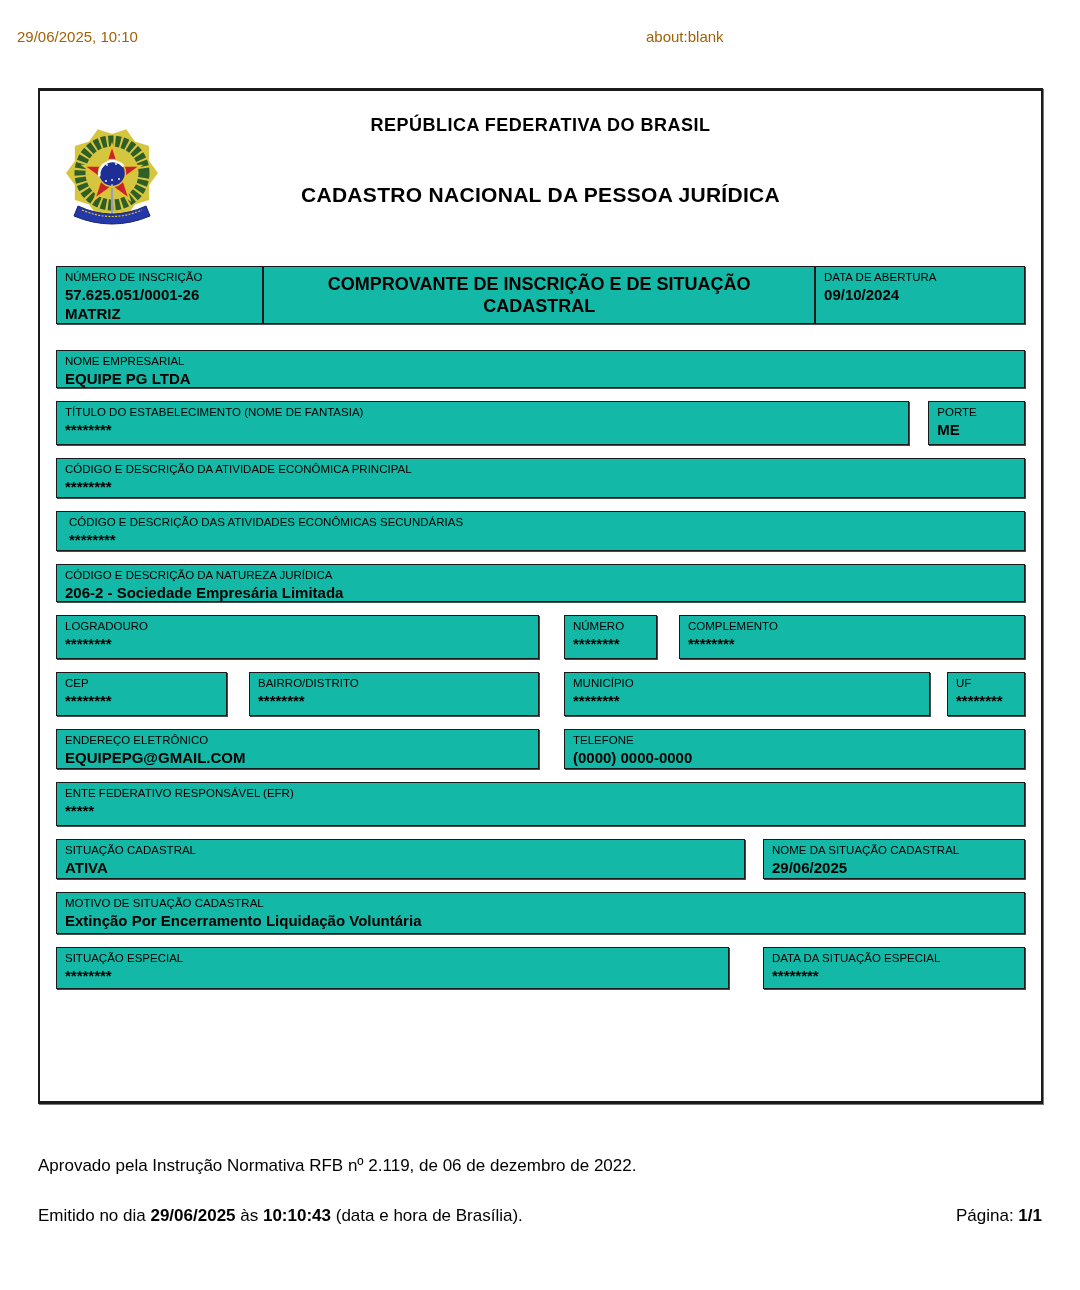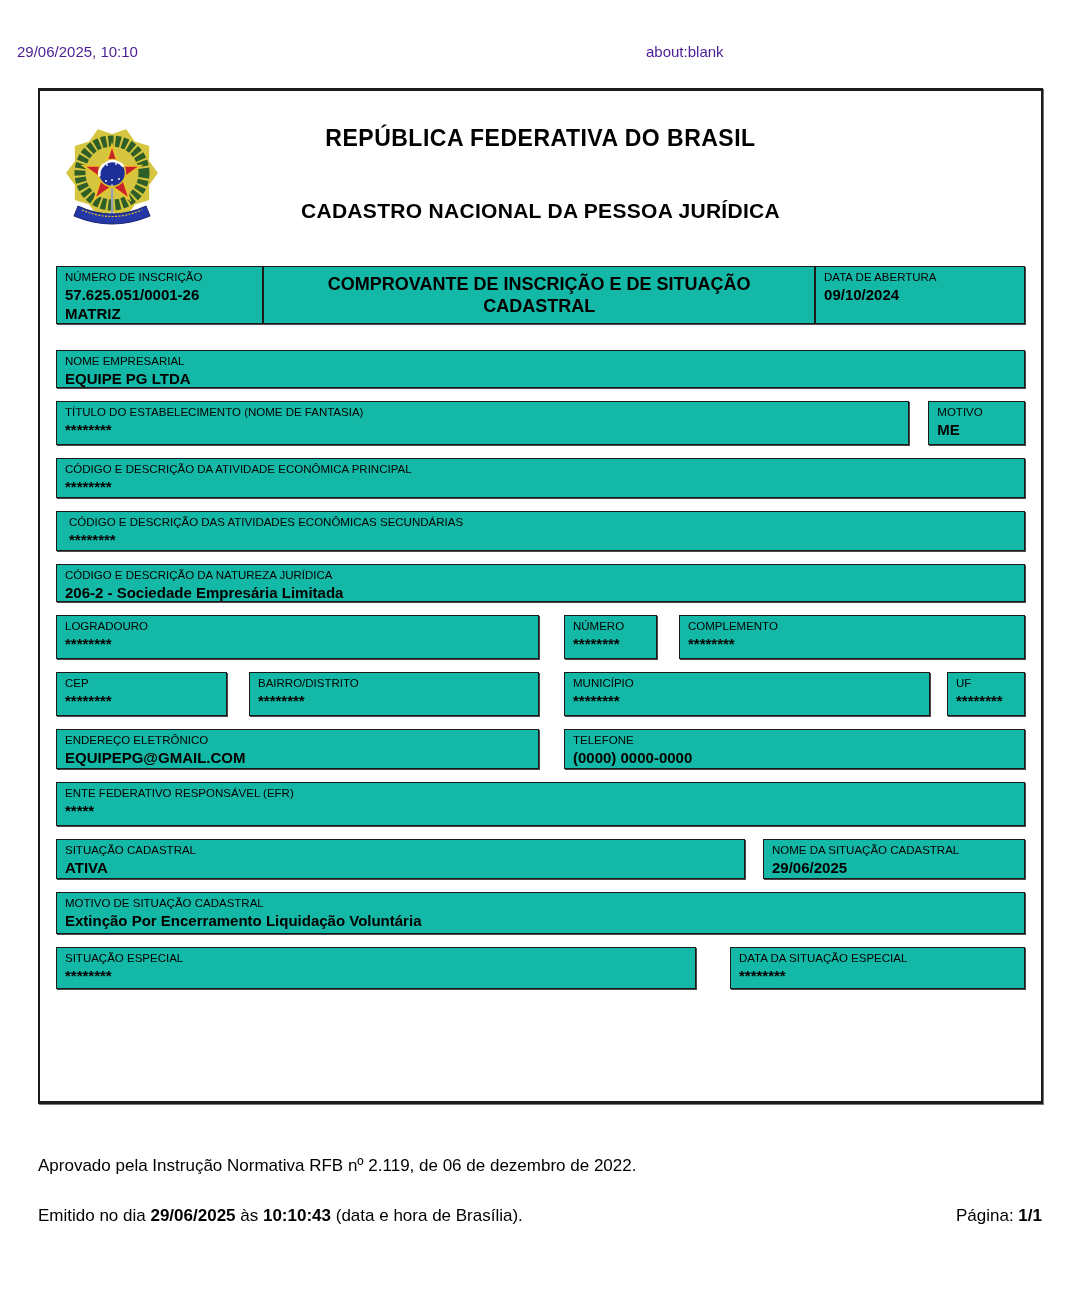--- a/index.html
+++ b/index.html
@@ -2,35 +2,35 @@
 <html><head>
 <meta charset="utf-8">
 <style>
   * { margin:0; padding:0; box-sizing:border-box; }
   html,body { background:#ffffff; }
   body {
     width:1080px; height:1290px; position:relative;
     font-family:"Liberation Sans", sans-serif; color:#000;
   }
   
-  .print-header { position:absolute; top:43px; left:0; width:100%; height:20px; font-size:15px; color:#4c1d95; }
+  .print-header { position:absolute; top:28px; left:0; width:100%; height:20px; font-size:15px; color:#a16207; }
   .ph-date { position:absolute; left:17px; top:0; }
   .ph-title { position:absolute; left:646px; top:0; }
 
   
   .doc-frame {
     position:absolute; left:38px; top:88px; width:1005px; height:1016px;
     border:2px solid #1b1b1b; border-top-width:3px; border-bottom-width:3px;
     box-shadow:1px 1px 0 #777;
     padding:0 16px;
     background:#fff;
   }
   .doc-header { position:relative; height:172px; margin-bottom:3px; }
   .emblem { position:absolute; left:6px; top:38px; width:100px; height:102px; }
-  .title-1 { text-align:center; padding-top:34px; font-size:23px; font-weight:bold; letter-spacing:0.5px; }
+  .title-1 { text-align:center; padding-top:24px; font-size:18px; font-weight:bold; letter-spacing:0.5px; }
   .title-2 { text-align:center; margin-top:47px; font-size:21px; font-weight:bold; letter-spacing:0.3px; }
 
   .row { display:flex; align-items:stretch; margin-bottom:13px; }
   .box {
     border:1px solid #1a1a1a;
     box-shadow:1px 1px 0 #4a4a4a;
     padding:3px 8px 2px 8px;
     background:#14b8a6;
     overflow:hidden;
   }
@@ -95,21 +95,21 @@
       <div class="fvalue">EQUIPE PG LTDA</div>
     </div>
   </div>
 
   <div class="row">
     <div class="box" style="width:857px; height:44px;">
       <div class="flabel">TÍTULO DO ESTABELECIMENTO (NOME DE FANTASIA)</div>
       <div class="fvalue">********</div>
     </div>
     <div class="box" style="width:97px; height:44px; margin-left:19px;">
-      <div class="flabel">MOTIVO</div>
+      <div class="flabel">PORTE</div>
       <div class="fvalue">ME</div>
     </div>
   </div>
 
   <div class="row">
     <div class="box" style="width:100%; height:40px;">
       <div class="flabel">CÓDIGO E DESCRIÇÃO DA ATIVIDADE ECONÔMICA PRINCIPAL</div>
       <div class="fvalue">********</div>
     </div>
   </div>
@@ -196,21 +196,21 @@
       <div class="flabel">MOTIVO DE SITUAÇÃO CADASTRAL</div>
       <div class="fvalue">Extinção Por Encerramento Liquidação Voluntária</div>
     </div>
   </div>
 
   <div class="row" style="margin-bottom:0;">
     <div class="box" style="flex:1 1 auto; height:42px;">
       <div class="flabel">SITUAÇÃO ESPECIAL</div>
       <div class="fvalue">********</div>
     </div>
-    <div class="box" style="width:295px; height:42px; margin-left:34px;">
+    <div class="box" style="width:262px; height:42px; margin-left:34px;">
       <div class="flabel">DATA DA SITUAÇÃO ESPECIAL</div>
       <div class="fvalue">********</div>
     </div>
   </div>
 
 </div>
 
 <div class="footer-approval">Aprovado pela Instrução Normativa RFB nº 2.119, de 06 de dezembro de 2022.</div>
 
 <div class="footer-emit">

